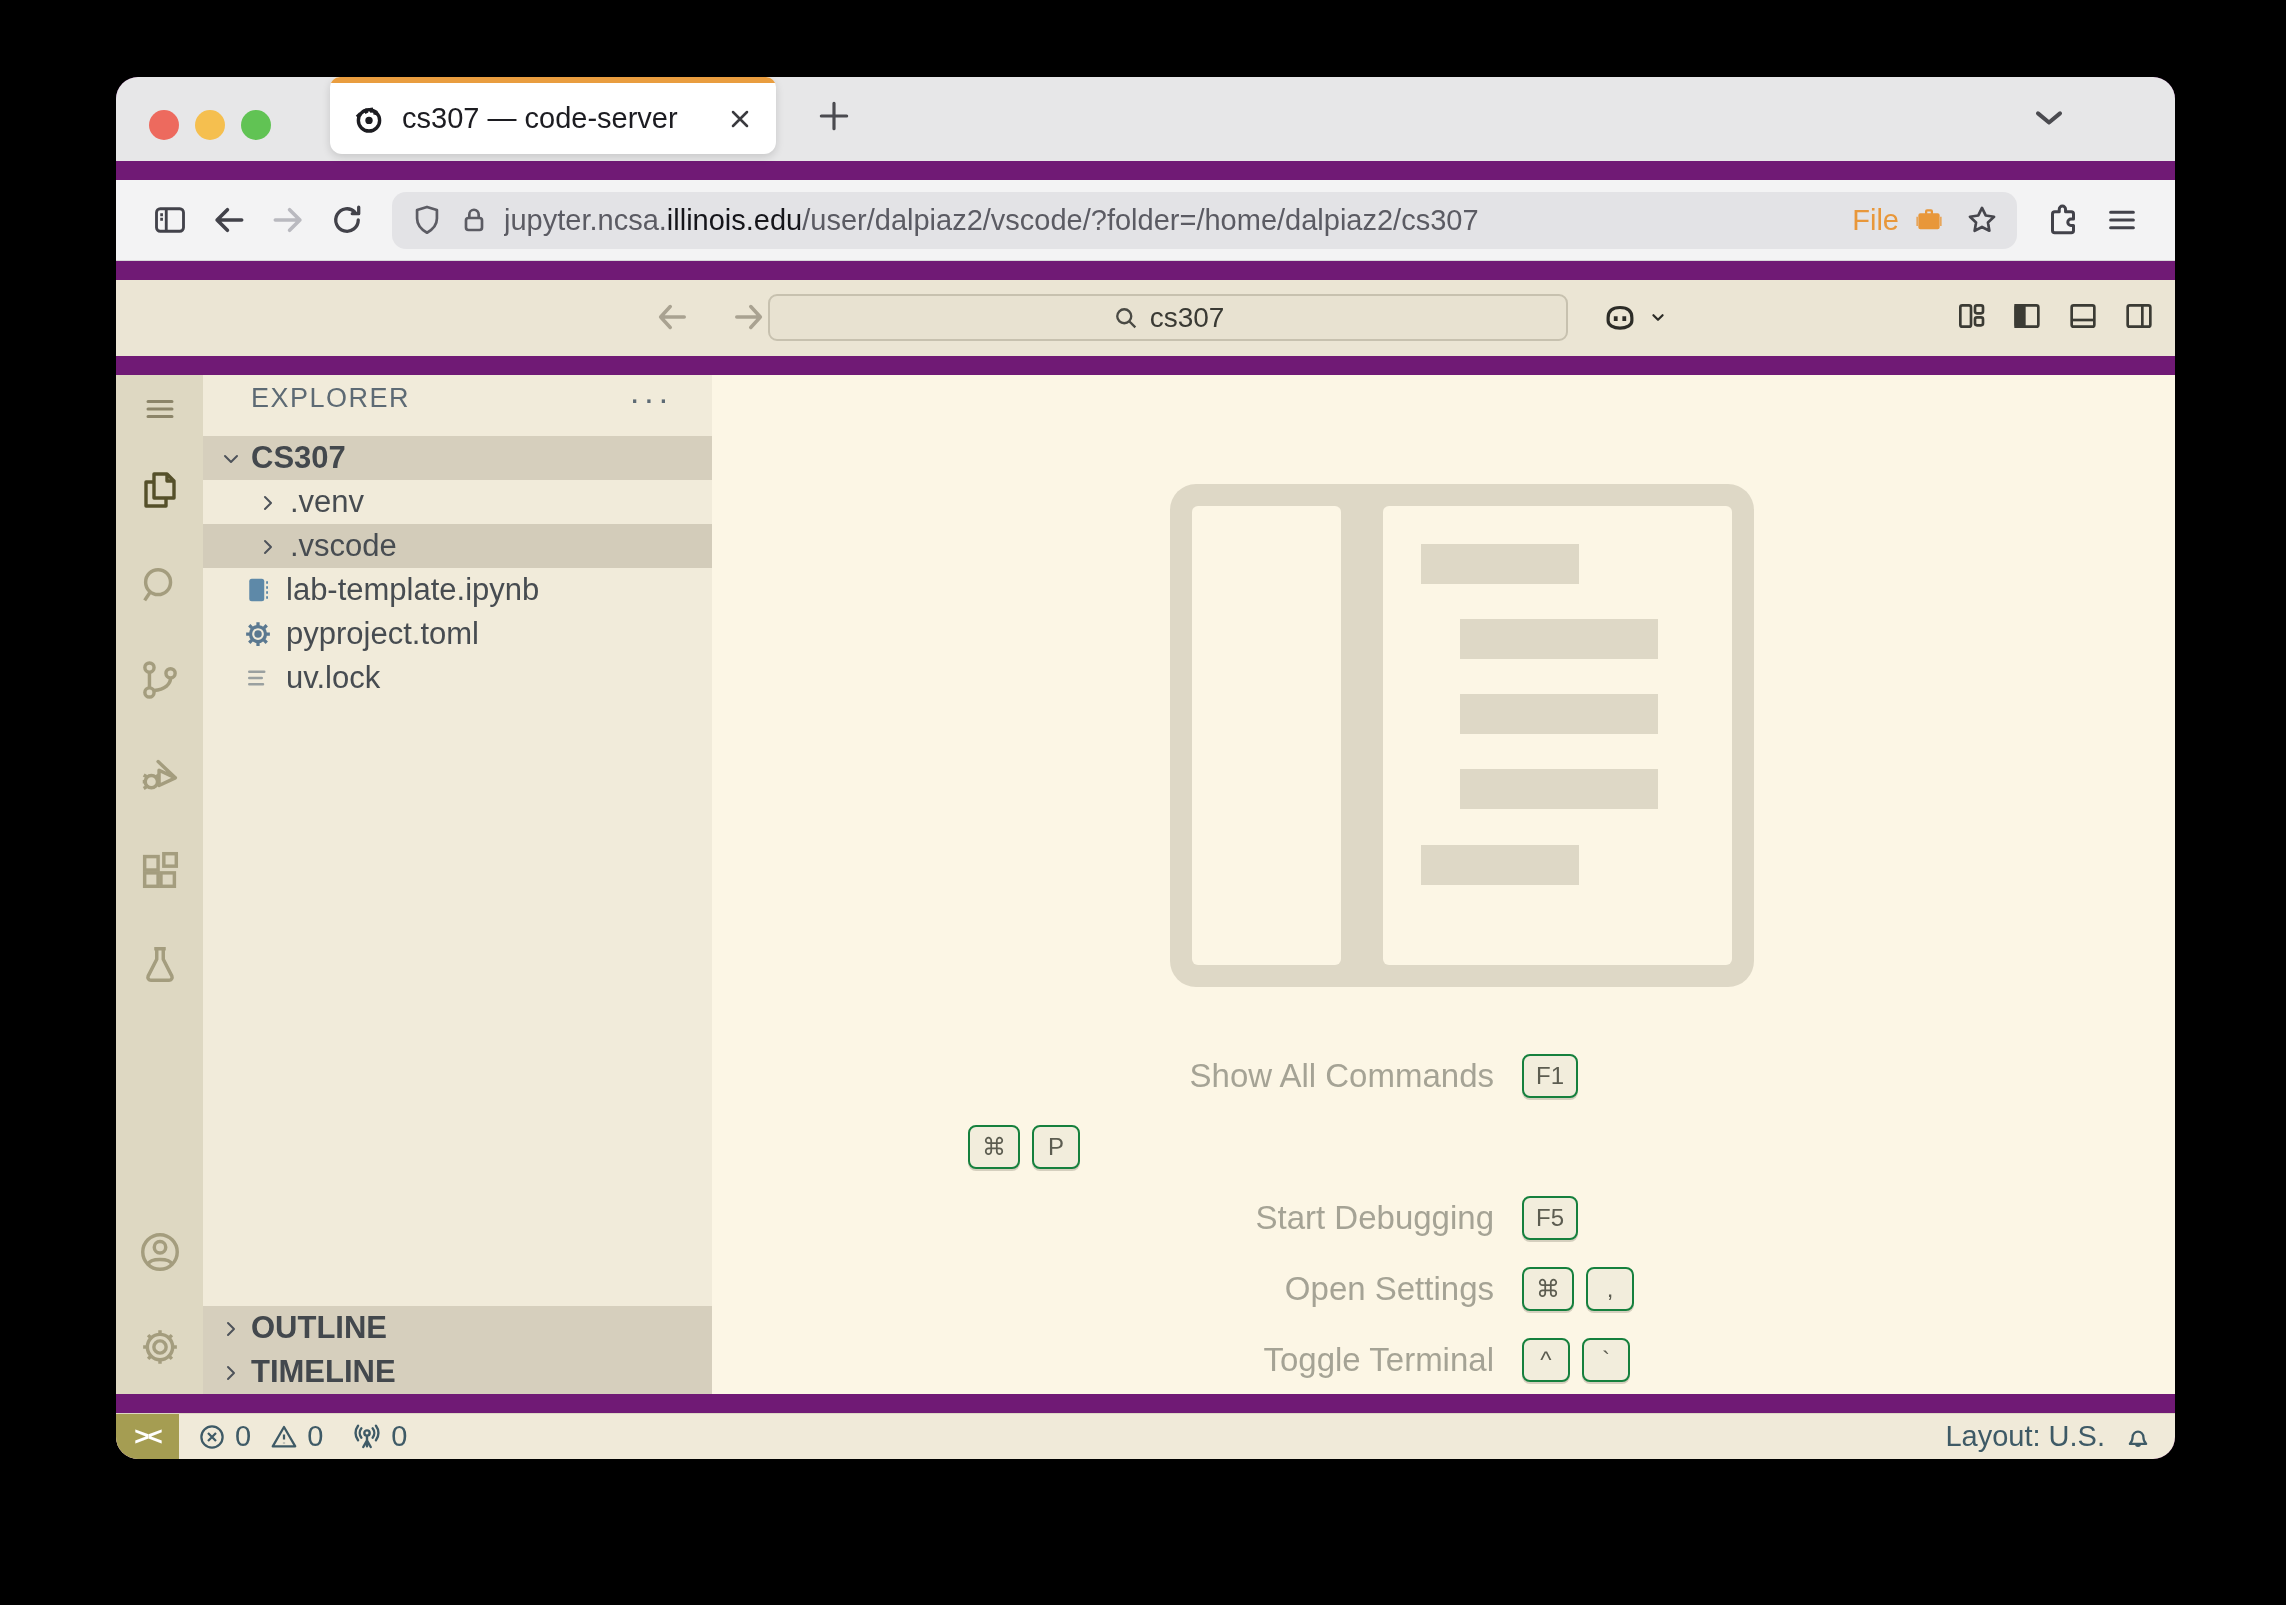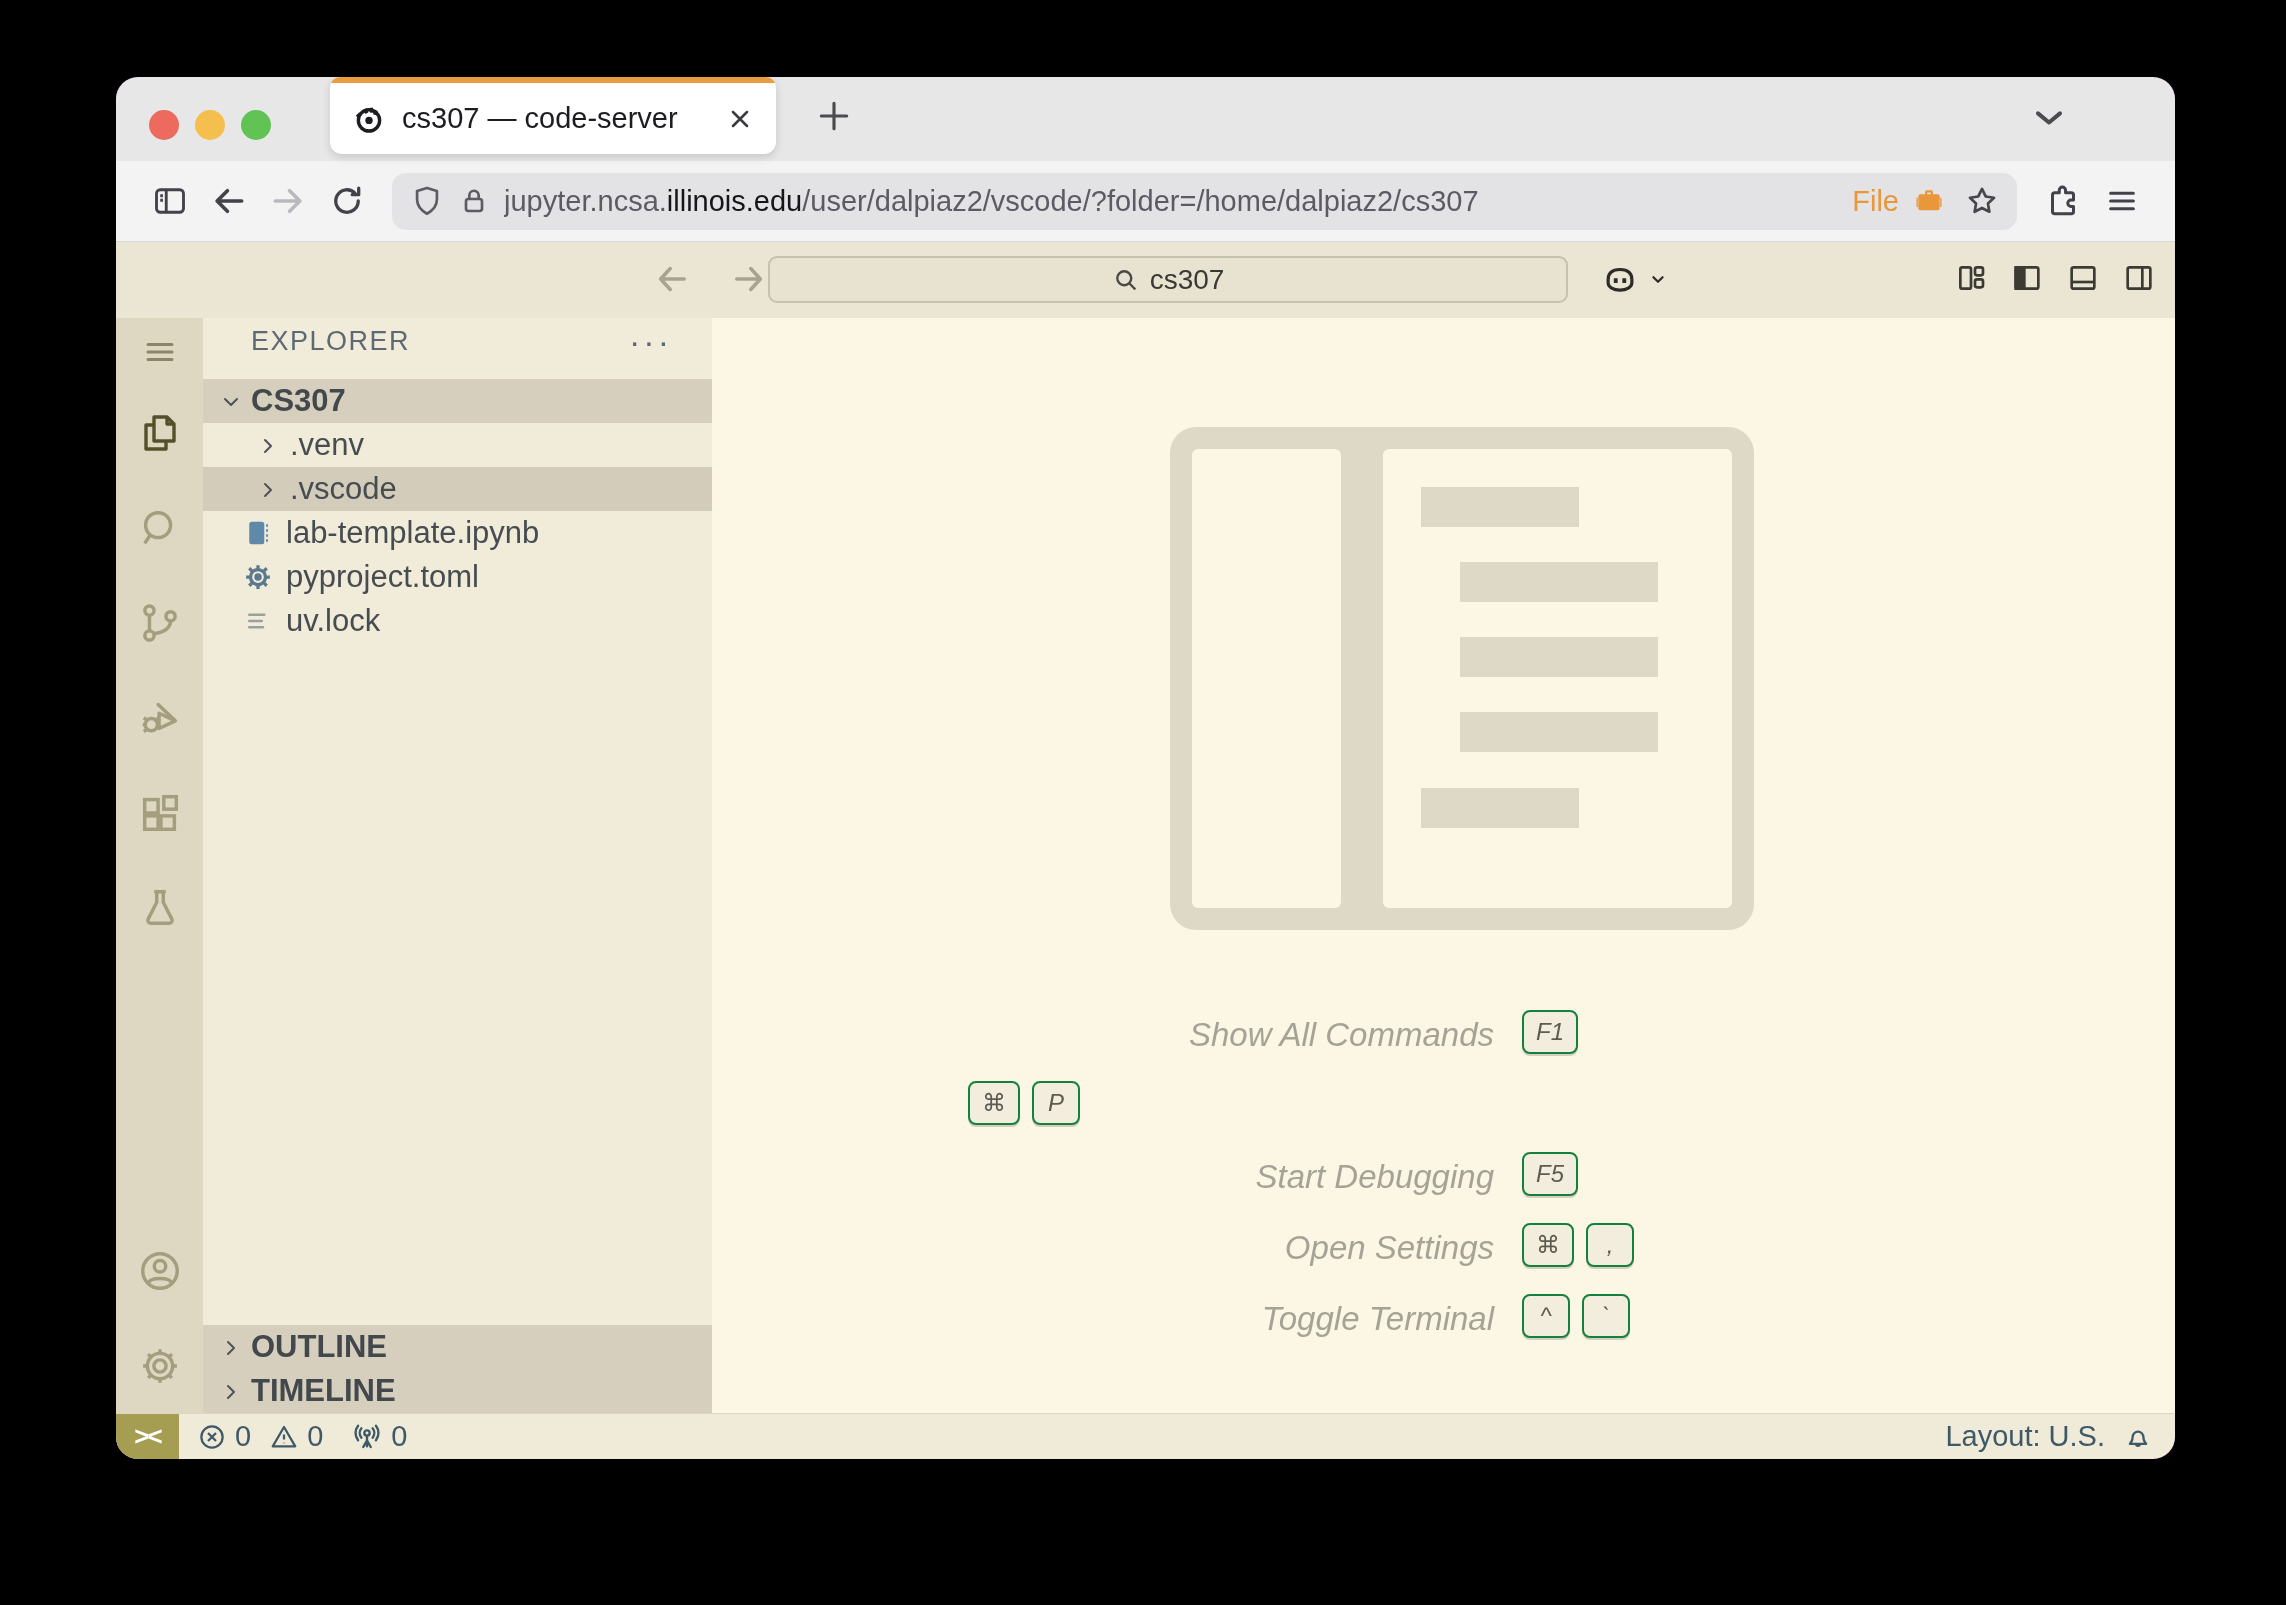--- a/index.html
+++ b/index.html
@@ -1,21 +1,21 @@
 <!DOCTYPE html>
 <html><head>
 <meta charset="utf-8">
 <style>
   * { margin:0; padding:0; box-sizing:border-box; }
   html,body { width:2287px; height:1606px; background:#000; overflow:hidden;
     font-family:"Liberation Sans","DejaVu Sans",sans-serif; }
   svg { display:block; }
 
   .window { position:absolute; left:116px; top:77px; width:2059px; height:1382px;
-    border-radius:22px; overflow:hidden; display:flex; flex-direction:column; background:#701a75; }
+    border-radius:22px; overflow:hidden; display:flex; flex-direction:column; background:#701a75;gap:19px; }
 
   
   .tabbar { position:relative; height:84px; background:#e7e7e8; flex:0 0 auto; }
   .traffic { position:absolute; left:33px; top:33px; display:flex; gap:16px; }
   .traffic span { width:30px; height:30px; border-radius:50%; }
   .light-red { background:#ed6a5e; }
   .light-yellow { background:#f5bf4f; }
   .light-green { background:#61c354; }
   .tab { position:absolute; left:214px; top:0; width:446px; height:77px; border-radius:10px 10px 12px 12px;
     overflow:hidden; background:#fff; box-shadow:0 3px 8px rgba(0,0,0,.14); }
@@ -81,21 +81,21 @@
   .wm-left { width:149px; background:#fcf6e5; border-radius:6px; }
   .wm-right { flex:1; background:#fcf6e5; border-radius:6px; position:relative; }
   .wm-bar { position:absolute; background:#ded8c6; height:40px; }
   .wm-b1 { left:38px; top:38px;  width:158px; }
   .wm-b2 { left:77px; top:113px; width:198px; }
   .wm-b3 { left:77px; top:188px; width:198px; }
   .wm-b4 { left:77px; top:263px; width:198px; }
   .wm-b5 { left:38px; top:339px; width:158px; }
 
   .hints { position:absolute; left:256px; top:665px; width:891px; }
-  .hint-row { height:71px; display:flex; align-items:flex-end;font-style:italic; }
+  .hint-row { height:71px; display:flex; align-items:center; }
   .hint-label { width:554px; text-align:right; padding-right:28px; font-size:33px; color:#a5a395; }
   .keys { display:flex; gap:12px; align-items:center; }
   .key { min-width:48px; height:44px; padding:0 12px; border-radius:8px; background:#f2eddc;
     border:2px solid #15803d; box-shadow:0 2px 0 #d5cfbe; display:flex; align-items:center;
     justify-content:center; font-size:24px; color:#5c5c50; }
 
   
   .statusbar { height:46px; background:#f0ead9; border-top:1px solid #ddd6c4; flex:0 0 auto;
     display:flex; align-items:center; color:#3e5a66; font-size:29px; }
   .remote { width:63px; height:100%; background:#a59d52; color:#fff; display:flex;

